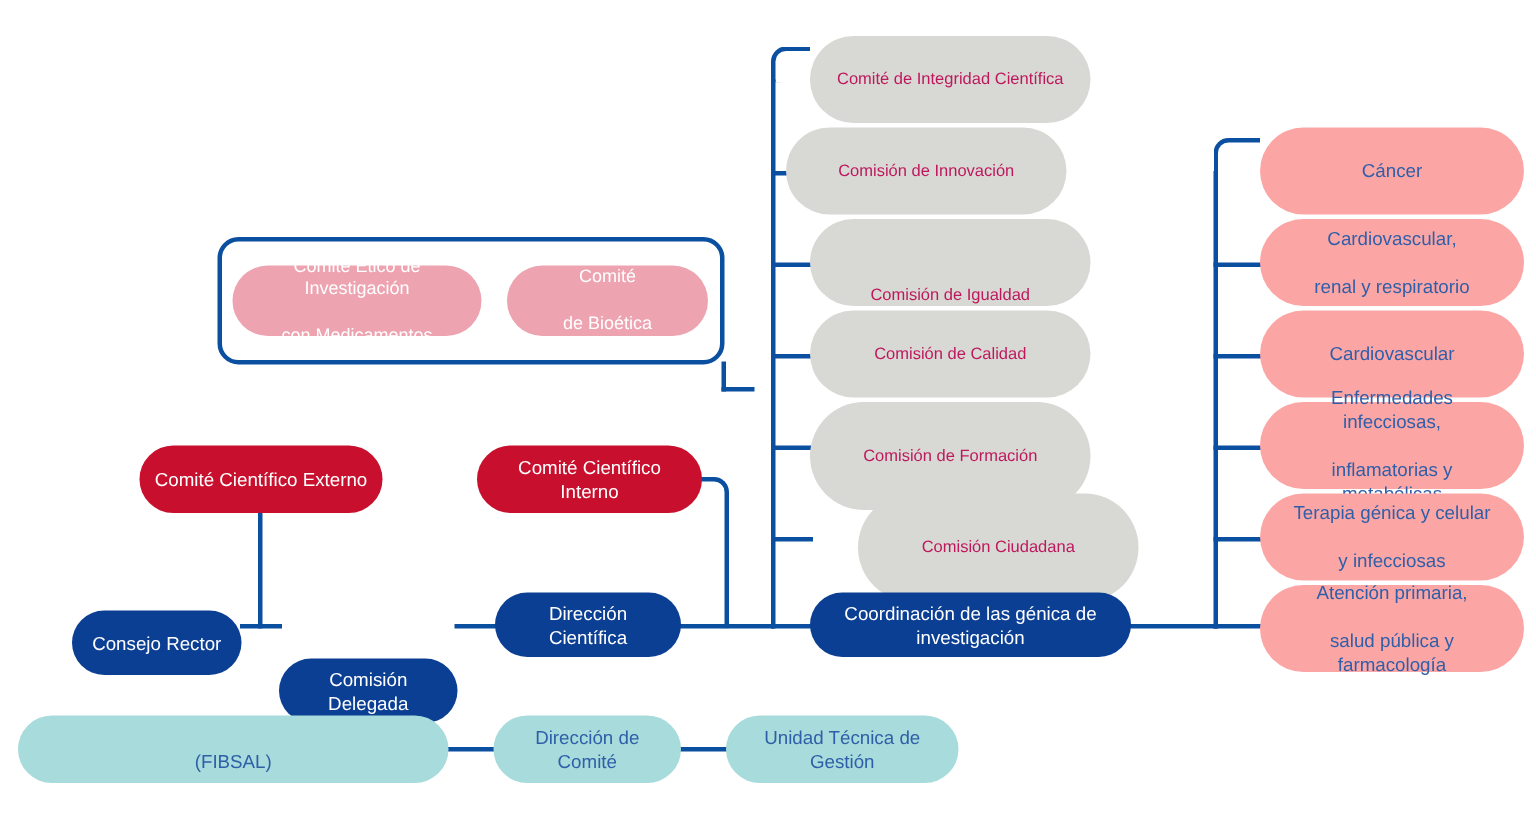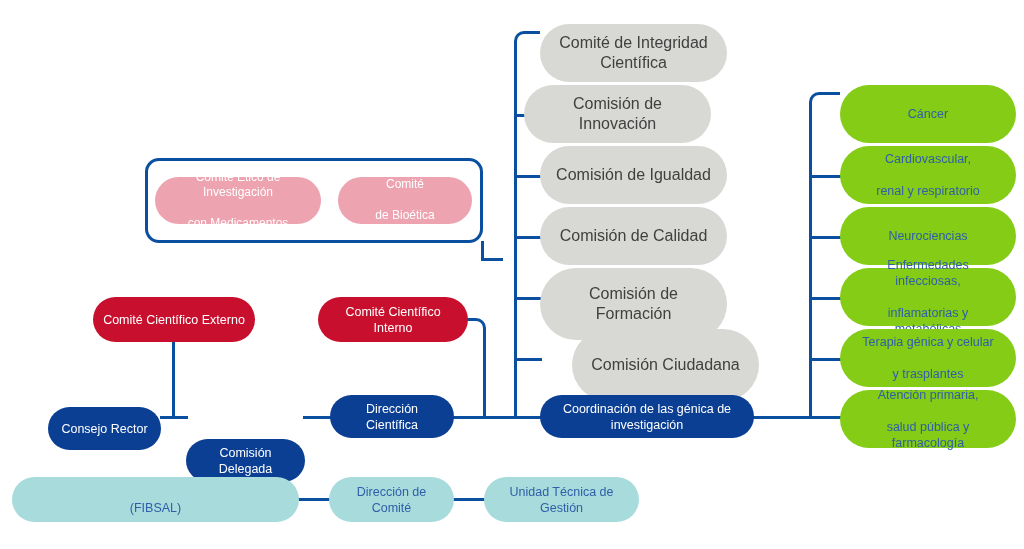--- a/index.html
+++ b/index.html
@@ -6,22 +6,22 @@
   body{width:1024px;height:549px;overflow:hidden;
        font-family:"Liberation Sans","DejaVu Sans",sans-serif;}
   #stage{position:relative;width:1024px;height:549px;}
 
   .node{position:absolute;box-sizing:border-box;display:flex;align-items:center;
         justify-content:center;text-align:center;line-height:1.28;
         border-radius:999px;z-index:3;}
   .node span{display:block;padding:0 10px;}
 
   
-  .n-grey   {background:#d8d9d4;color:#404040;font-size:16px;}
-  .n-lblue  {background:#84cc16;color:#2f5fa8;font-size:12.5px;}
+  .n-grey   {background:#d8d9d4;color:#be185d;font-size:11px;}
+  .n-lblue  {background:#fca5a5;color:#2f5fa8;font-size:12.5px;}
   .n-pink   {background:#eda3b0;color:#ffffff;font-size:12px;}
   .n-red    {background:#c8102e;color:#ffffff;font-size:12.5px;}
   .n-dblue  {background:#0b3f93;color:#ffffff;font-size:12.5px;}
   .n-teal   {background:#a8dbdb;color:#2f5fa8;font-size:12.5px;}
 
   
   .ln{position:absolute;background:#0b4fa0;z-index:1;}
   .lh{height:3px;}
   .lv{width:3px;}
   .elbow{position:absolute;z-index:1;border-color:#0b4fa0;border-style:solid;
@@ -72,21 +72,21 @@
   <div class="ln lh" style="left:452px;top:498px;width:34px;"></div>
 
   <div class="frame" style="left:145px;top:158px;width:338px;height:85px;"></div>
 
   <div class="node n-grey" style="left:540px;top:24px;width:187px;height:58px;">
     <span>Comité de Integridad Científica</span>
   </div>
   <div class="node n-grey" style="left:524px;top:85px;width:187px;height:58px;">
     <span>Comisión de Innovación</span>
   </div>
-  <div class="node n-grey" style="left:540px;top:146px;width:187px;height:58px;">
+  <div class="node n-grey" style="left:540px;top:146px;width:187px;height:58px;align-items:flex-end;">
     <span>Comisión de Igualdad</span>
   </div>
   <div class="node n-grey" style="left:540px;top:207px;width:187px;height:58px;">
     <span>Comisión de Calidad</span>
   </div>
   <div class="node n-grey" style="left:540px;top:268px;width:187px;height:72px;">
     <span>Comisión de Formación</span>
   </div>
   <div class="node n-grey" style="left:572px;top:329px;width:187px;height:72px;">
     <span>Comisión Ciudadana</span>
@@ -98,33 +98,33 @@
     </span>
   </div>
   <div class="node n-lblue" style="left:840px;top:146px;width:176px;height:58px;">
     <span>
       <span>Cardiovascular,</span><br>
       <span>renal y respiratorio</span>
     </span>
   </div>
   <div class="node n-lblue" style="left:840px;top:207px;width:176px;height:58px;">
     <span>
-      <span>Neurociencias</span>
+      <span>Cardiovascular</span>
     </span>
   </div>
   <div class="node n-lblue" style="left:840px;top:268px;width:176px;height:58px;">
     <span>
       <span>Enfermedades infecciosas,</span><br>
       <span>inflamatorias y metabólicas</span>
     </span>
   </div>
   <div class="node n-lblue" style="left:840px;top:329px;width:176px;height:58px;">
     <span>
       <span>Terapia génica y celular</span><br>
-      <span>y trasplantes</span>
+      <span>y infecciosas</span>
     </span>
   </div>
   <div class="node n-lblue" style="left:840px;top:390px;width:176px;height:58px;">
     <span>
       <span>Atención primaria,</span><br>
       <span>salud pública y farmacología</span>
     </span>
   </div>
 
   <div class="node n-pink" style="left:155px;top:177px;width:166px;height:47px;">

